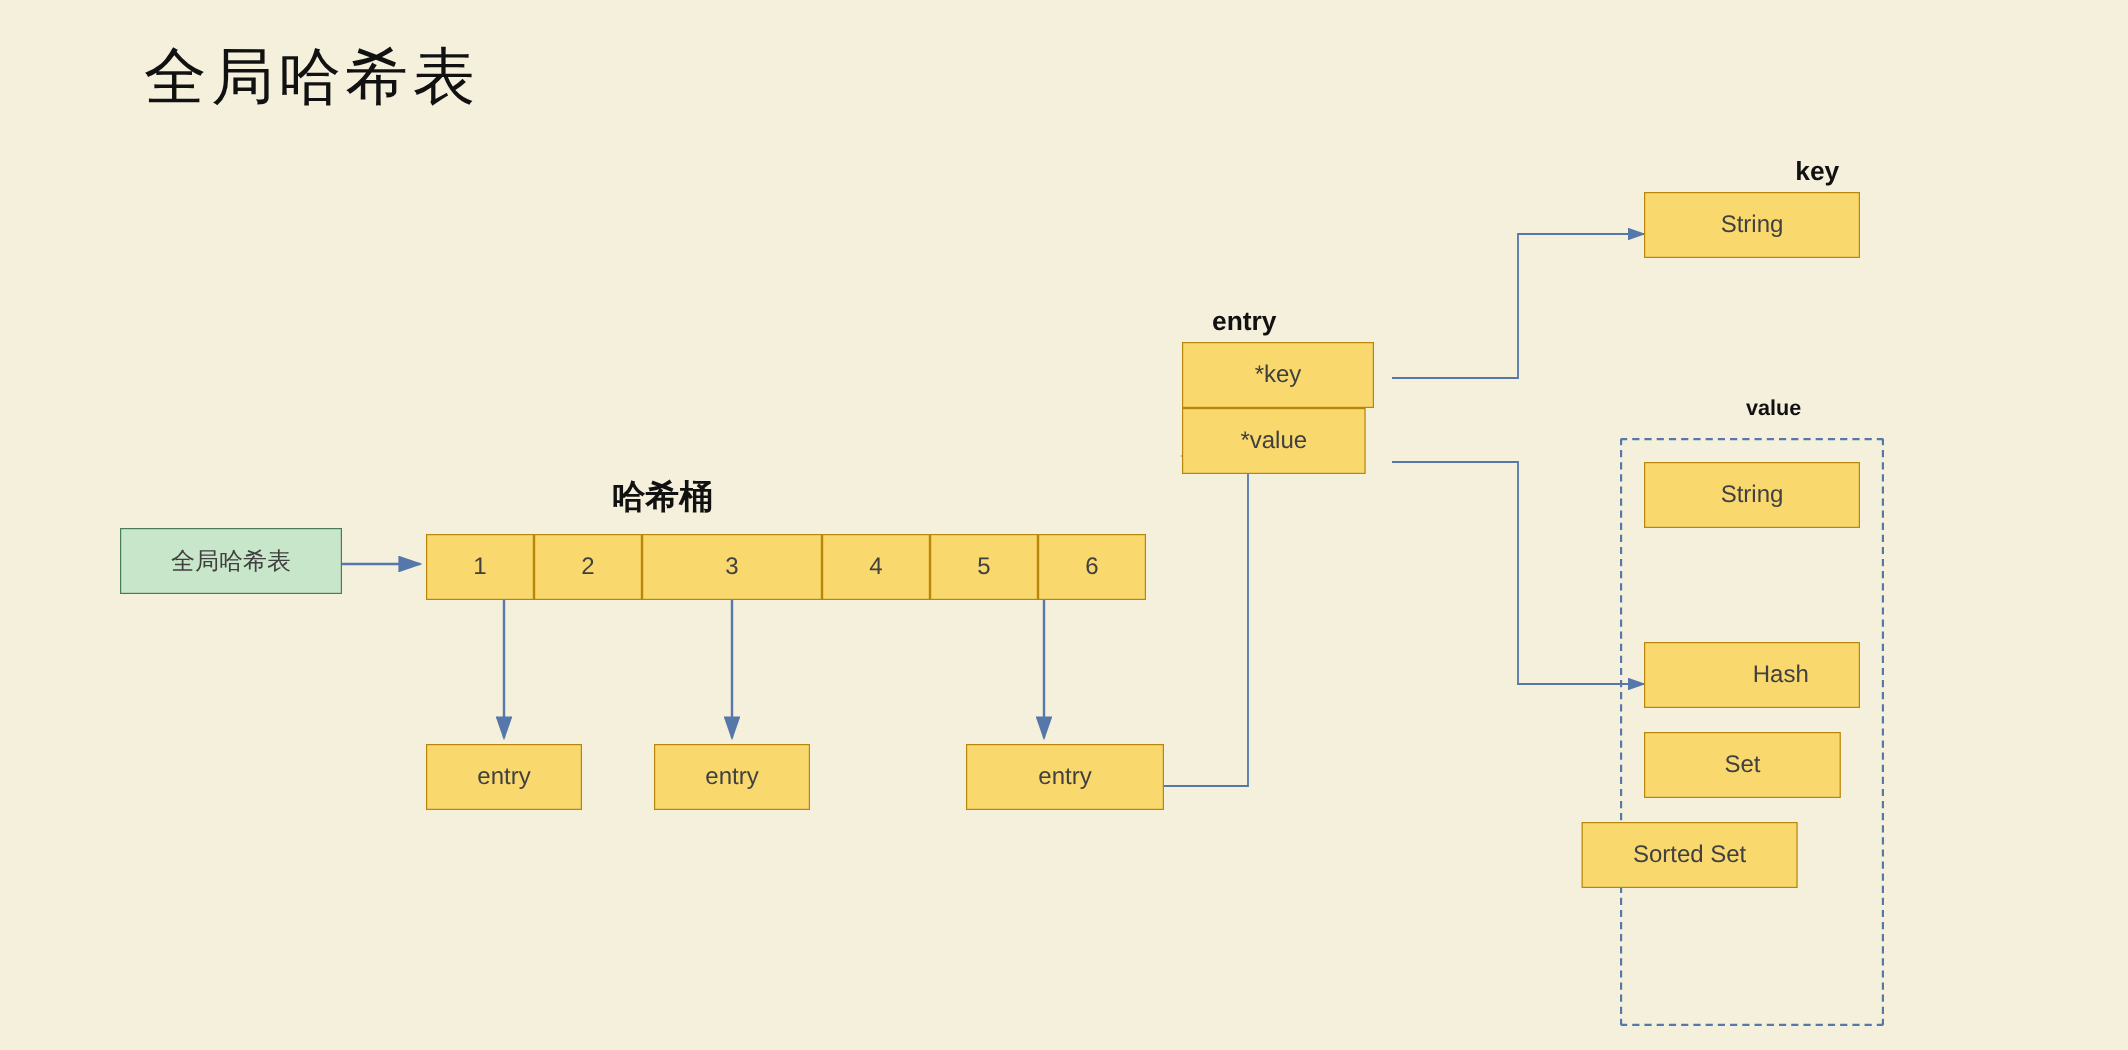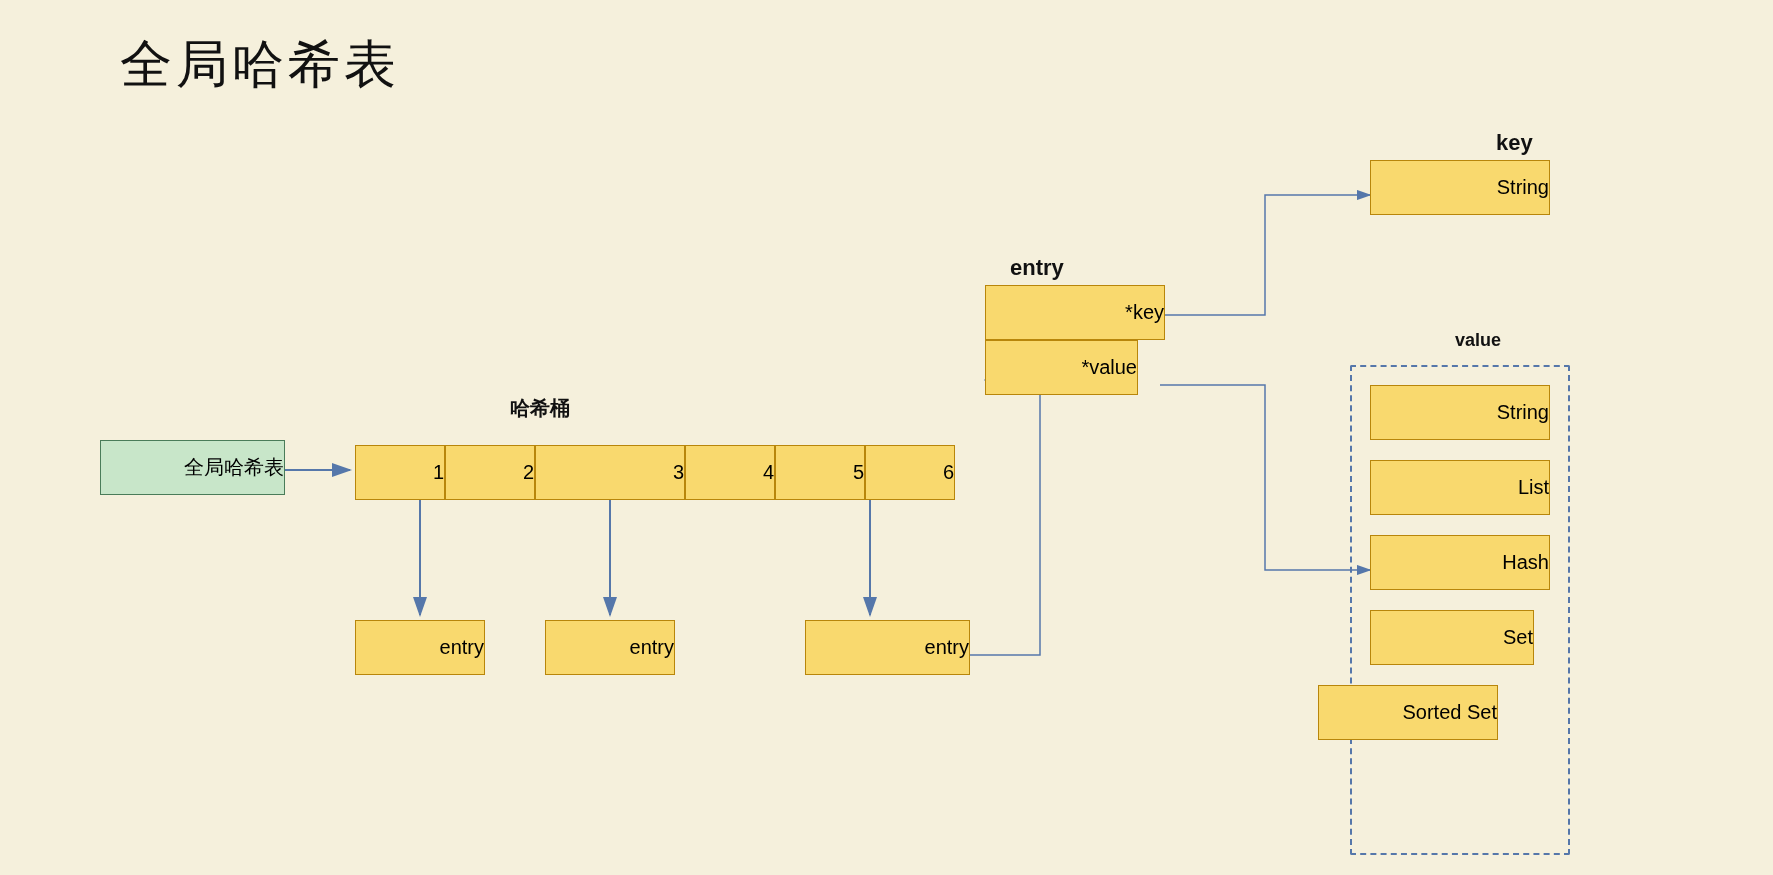--- a/index.html
+++ b/index.html
@@ -30,41 +30,41 @@
       height: 875px;
     }
 
     
     .box {
       position: absolute;
       background: #f9d96e;
       border: 1.5px solid #b8860b;
       display: flex;
       align-items: center;
-      justify-content: flex-end;
+      justify-content: center;
       font-size: 20px;
-      color: #000000;
+      color: #404040;
     }
 
     .box-green {
       background: #c8e6c9;
       border: 1.5px solid #4a7c59;
     }
 
     
     .value-group {
       position: absolute;
       border: 2px dashed #5577aa;
       border-radius: 2px;
     }
 
     
     .label {
       position: absolute;
-      font-size: 20px;
+      font-size: 28px;
       font-weight: bold;
       color: #111;
     }
 
     
     .svg-overlay {
       position: absolute;
       top: 0; left: 0;
       width: 1773px;
       height: 875px;
@@ -134,44 +134,41 @@
   <div class="box" style="left:545px; top:620px; width:130px; height:55px;">
     <span>entry</span>
   </div>
 
   <div class="box" style="left:805px; top:620px; width:165px; height:55px;">
     <span>entry</span>
   </div>
 
   <div class="label" style="left:1010px; top:255px; font-size:22px;">entry</div>
 
-  <div class="box" style="left:985px; top:285px; width:180px; height:55px;">
+  <div class="box" style="left:985px; top:285px; width:160px; height:55px;">
     <span>*key</span>
   </div>
   <div class="box" style="left:985px; top:340px; width:153px; height:55px;">
     <span>*value</span>
   </div>
 
   <div class="label" style="left:1460px; top:130px; font-size:22px;margin-left:36px;">key</div>
   <div class="box" style="left:1370px; top:160px; width:180px; height:55px;">
     <span>String</span>
   </div>
 
   <div class="label" style="left:1455px; top:330px; font-size:18px;">value</div>
 
   <div class="value-group" style="left:1350px; top:365px; width:220px; height:490px;">
   </div>
 
   <div class="box" style="left:1370px; top:385px; width:180px; height:55px;">
     <span>String</span>
   </div>
 
-  <div class="box" style="left:1370px; top:460px; width:180px; height:55px;">
-    <span>List</span>
-  </div>
 
   <div class="box" style="left:1370px; top:535px; width:180px; height:55px;padding-left:48px;">
     <span>Hash</span>
   </div>
 
   <div class="box" style="left:1370px; top:610px; width:164px; height:55px;">
     <span>Set</span>
   </div>
 
   <div class="box" style="left:1318px; top:685px; width:180px; height:55px;">

